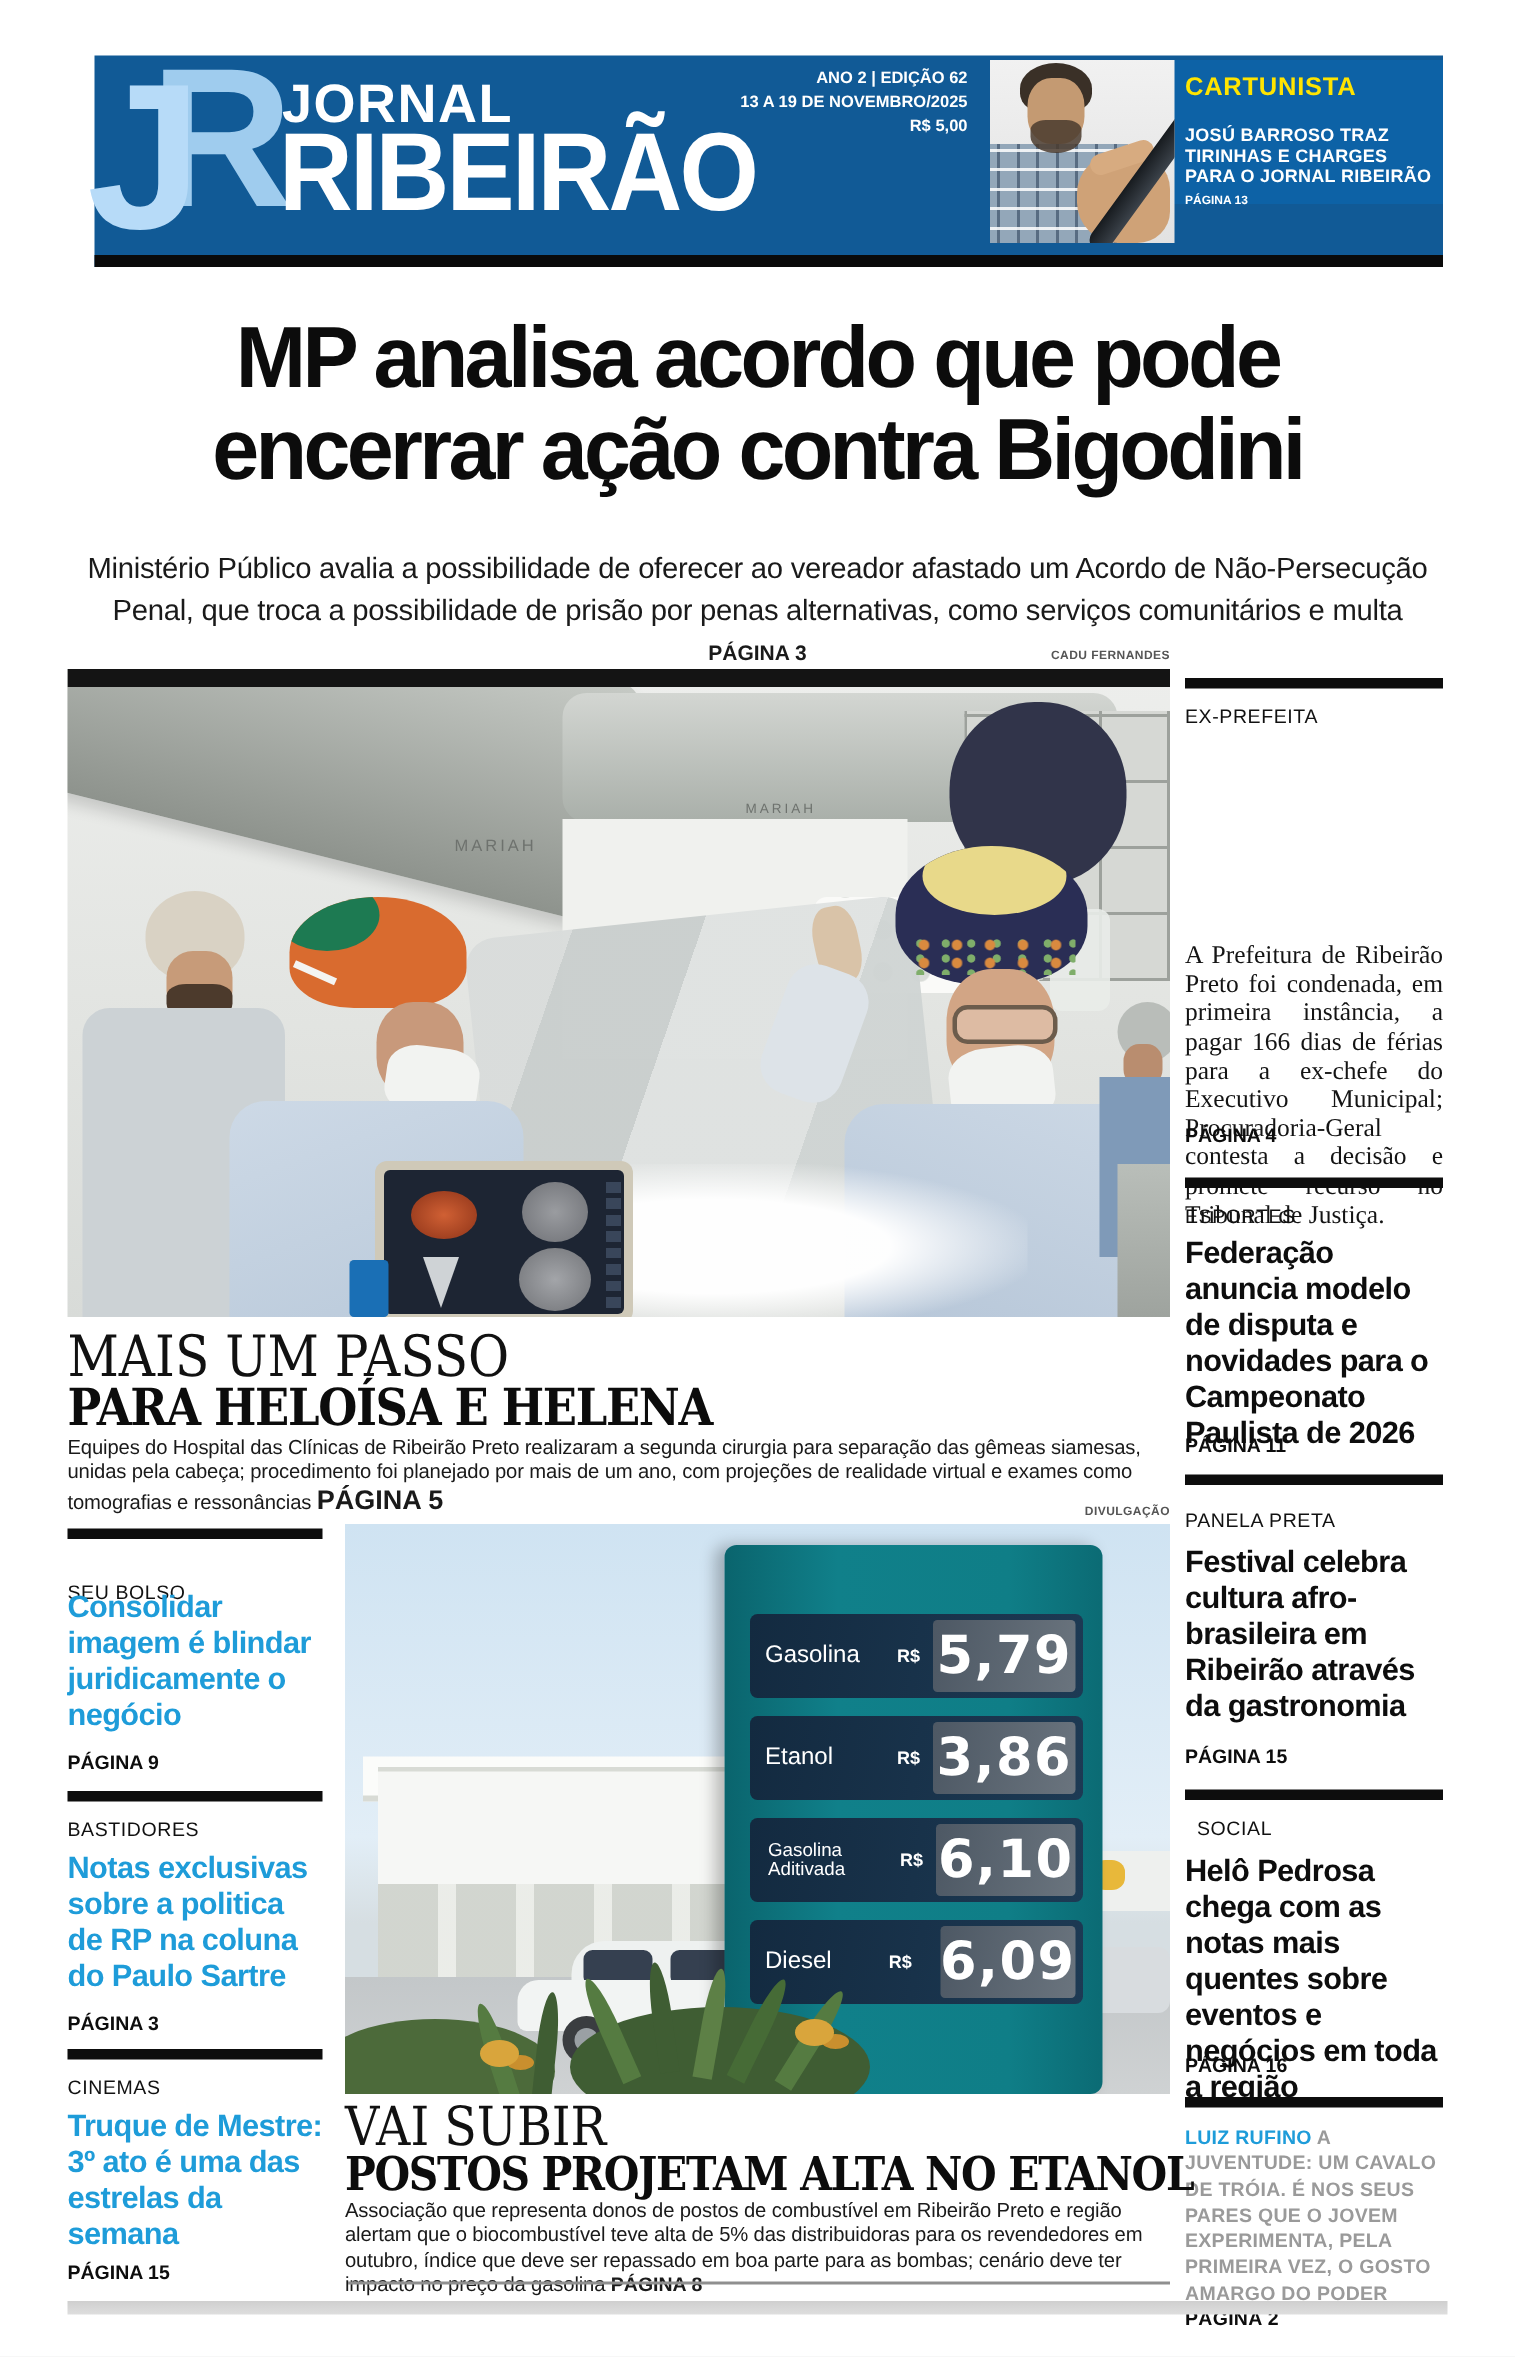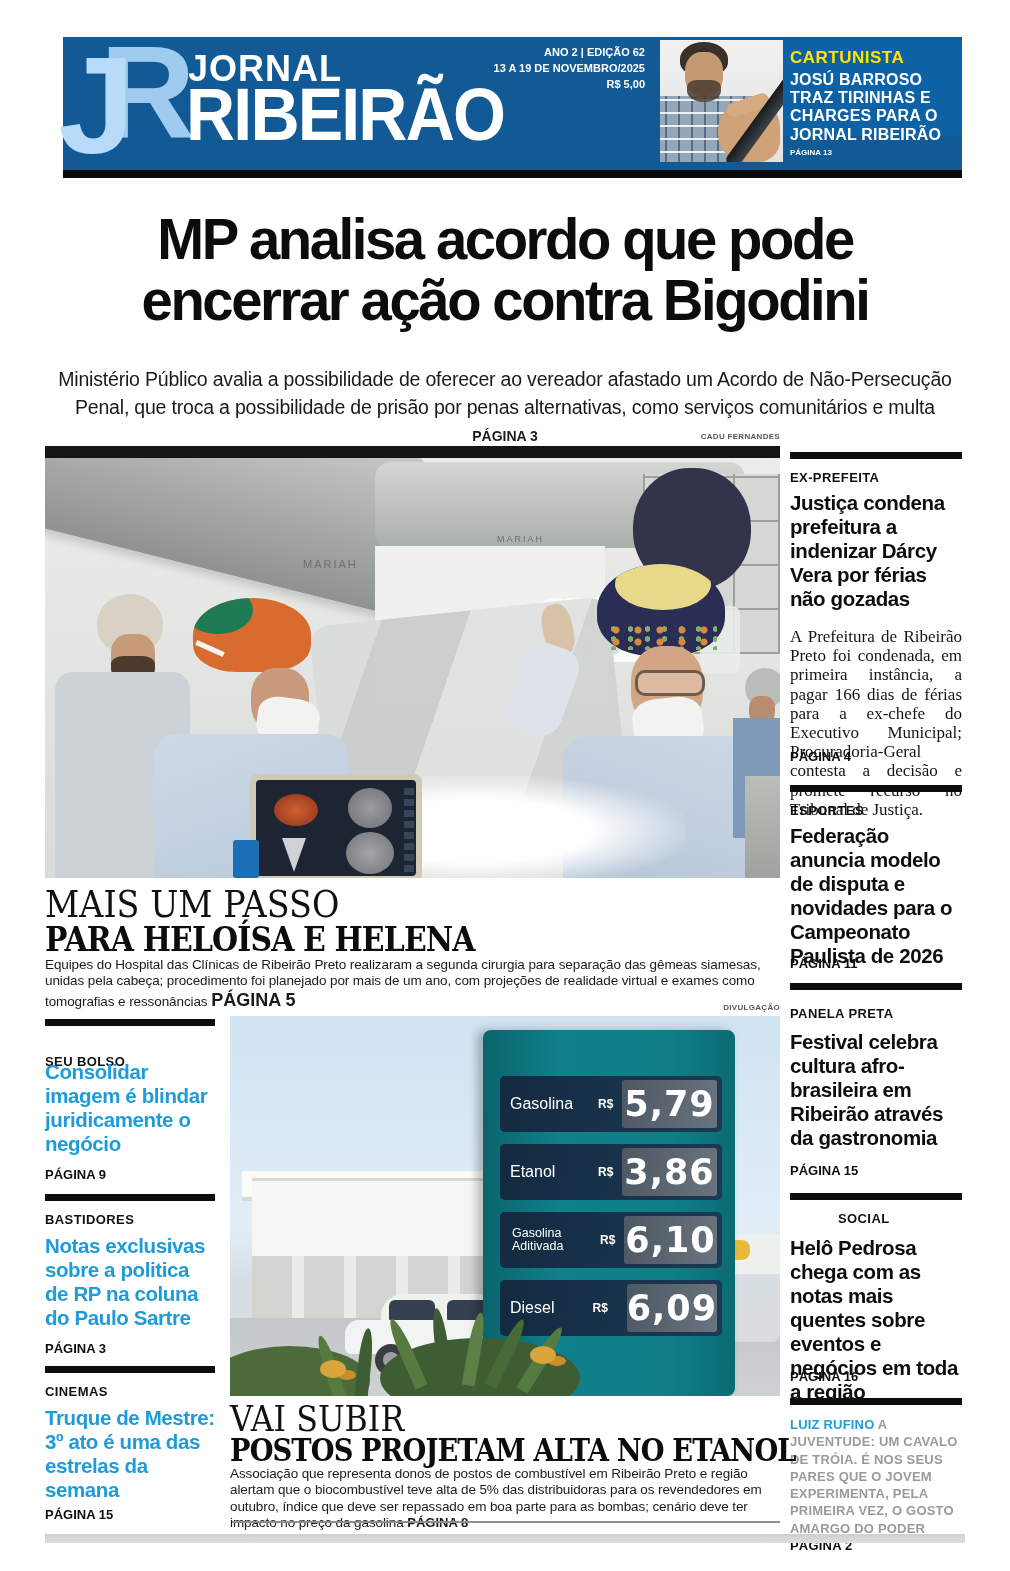--- a/index.html
+++ b/index.html
@@ -11,21 +11,21 @@
   .banner{left:63px;top:37px;width:899px;height:133px;background:#115a96;border-bottom:8px solid #0a0a0a;}
   .jr-r{left:100px;top:26px;font-size:132px;font-weight:900;color:#9fccee;line-height:1;letter-spacing:-4px;z-index:2;}
   .jr-j{left:58px;top:36px;font-size:138px;font-weight:900;color:#b7dbf8;line-height:1;z-index:3;}
   .mast-title1{left:188px;top:48px;font-size:36px;font-weight:900;color:#fff;letter-spacing:1px;z-index:4;}
   .mast-title2{left:186px;top:78px;font-size:74px;font-weight:900;color:#fff;letter-spacing:-2px;line-height:1;z-index:4;
                transform:scaleX(.92);transform-origin:left;}
   .edition{left:420px;top:45px;width:225px;text-align:right;color:#fff;font-size:11px;font-weight:700;line-height:1.45;z-index:4;}
   .promo{left:660px;top:40px;width:302px;height:96px;background:#0d62a6;z-index:4;}
   .promo-text{position:absolute;left:130px;top:8px;width:165px;}
   .promo-kicker{color:#ffe400;font-size:17px;font-weight:800;letter-spacing:.5px;}
-  .promo-title{color:#fff;font-size:16px;font-weight:800;line-height:1.14;margin-top:3px;letter-spacing:.2px;}
+  .promo-title{color:#fff;font-size:12px;font-weight:800;line-height:1.14;margin-top:16px;letter-spacing:.2px;}
   .promo-page{color:#fff;font-size:8px;font-weight:700;margin-top:4px;}
   
   .cartoon{position:absolute;left:0;top:0;width:123px;height:122px;background:linear-gradient(180deg,#f1f1f1,#e2e2e2);overflow:hidden;}
   .c-hair{position:absolute;left:20px;top:2px;width:48px;height:34px;background:#3a3027;border-radius:50% 50% 40% 40%;}
   .c-face{position:absolute;left:25px;top:12px;width:38px;height:44px;background:#c49a72;border-radius:42%;}
   .c-beard{position:absolute;left:27px;top:40px;width:34px;height:22px;background:#4a3b2e;border-radius:30% 30% 50% 50%;opacity:.85;}
   .c-shirt{position:absolute;left:-8px;top:56px;width:100px;height:70px;
            background-color:#93a7b9;
            background-image:repeating-linear-gradient(0deg,rgba(255,255,255,.85) 0 2px,transparent 2px 13px),
                             repeating-linear-gradient(90deg,rgba(40,60,85,.55) 0 2px,transparent 2px 13px);}
@@ -35,21 +35,21 @@
          border-radius:8px;transform:rotate(36deg);transform-origin:center bottom;}
 
   
   .lead-head{left:45px;top:208px;width:920px;text-align:center;font-size:58px;font-weight:900;
              letter-spacing:-2.5px;line-height:1.06;color:#0c0c0c;transform:scaleX(.97);transform-origin:center;}
   .lead-sub{left:55px;top:366px;width:900px;text-align:center;font-size:19.5px;line-height:1.42;color:#1a1a1a;letter-spacing:-.2px;}
   .pg-inline{font-weight:800;font-size:14px;letter-spacing:0;}
 
   
   .rule{height:7px;background:#0d0d0d;}
-  .kicker{font-size:13px;font-weight:700;letter-spacing:.4px;color:#111;}
+  .kicker{font-size:13px;font-weight:400;letter-spacing:.4px;color:#111;}
   .rail-head{font-size:20.5px;font-weight:800;line-height:1.17;letter-spacing:-.4px;color:#0d0d0d;}
   .rail-head.blue{color:#1e9cd9;}
   .rail-body{font-family:"Liberation Serif",serif;font-size:17px;line-height:1.13;text-align:justify;color:#141414;}
   .pg{font-size:13px;font-weight:800;color:#0d0d0d;text-align:left;}
   .credit{font-size:8px;font-weight:700;color:#555;letter-spacing:.3px;text-align:right;}
 
   
   .serif-light{font-family:"DejaVu Serif",serif;font-weight:400;letter-spacing:0;transform:scaleX(.88);transform-origin:left;}
   .serif-slab{font-family:"DejaVu Serif",serif;font-weight:700;letter-spacing:-1px;transform:scaleX(.88);transform-origin:left;}
   .deck{font-size:13.5px;line-height:1.22;color:#1a1a1a;letter-spacing:-.1px;}
@@ -256,36 +256,35 @@
 
   <div class="abs serif-light" style="left:45px;top:882px;font-size:38px;color:#111;">MAIS UM PASSO</div>
   <div class="abs serif-slab" style="left:45px;top:919px;font-size:34px;color:#0c0c0c;">PARA HELOÍSA E HELENA</div>
   <div class="abs deck" style="left:45px;top:957px;width:735px;">
     <span>Equipes do Hospital das Clínicas de Ribeirão Preto realizaram a segunda cirurgia para separação das gêmeas siamesas, unidas pela cabeça; procedimento foi planejado por mais de um ano, com projeções de realidade virtual e exames como tomografias e ressonâncias</span>
     <span class="pg-inline" style="font-size:18px;">PÁGINA 5</span>
   </div>
 
   <div class="abs rule" style="left:790px;top:452px;width:172px;"></div>
   <div class="abs kicker" style="left:790px;top:470px;">EX-PREFEITA</div>
-  <div class="abs rail-head" style="left:790px;top:491px;width:172px;">Justiça condena prefeitura a indenizar Dárcy Vera por férias não gozadas</div>
   <div class="abs rail-body" style="left:790px;top:627px;width:172px;">A Prefeitura de Ribeirão Preto foi condenada, em primeira instância, a pagar 166 dias de férias para a ex-chefe do Executivo Municipal; Procuradoria-Geral contesta a decisão e promete recurso no Tribunal de Justiça.</div>
   <div class="abs pg" style="left:790px;top:749px;width:172px;">PÁGINA 4</div>
 
   <div class="abs rule" style="left:790px;top:785px;width:172px;"></div>
   <div class="abs kicker" style="left:790px;top:803px;">ESPORTES</div>
   <div class="abs rail-head" style="left:790px;top:824px;width:172px;">Federação anuncia modelo de disputa e novidades para o Campeonato Paulista de 2026</div>
   <div class="abs pg" style="left:790px;top:956px;width:172px;">PÁGINA 11</div>
 
   <div class="abs rule" style="left:790px;top:983px;width:172px;"></div>
   <div class="abs kicker" style="left:790px;top:1006px;">PANELA PRETA</div>
   <div class="abs rail-head" style="left:790px;top:1030px;width:172px;">Festival celebra cultura afro-brasileira em Ribeirão através da gastronomia</div>
   <div class="abs pg" style="left:790px;top:1163px;width:172px;">PÁGINA 15</div>
 
   <div class="abs rule" style="left:790px;top:1193px;width:172px;"></div>
-  <div class="abs kicker" style="left:838px;top:1211px;">SOCIAL</div>
+  <div class="abs kicker" style="left:798px;top:1211px;">SOCIAL</div>
   <div class="abs rail-head" style="left:790px;top:1236px;width:172px;">Helô Pedrosa chega com as notas mais quentes sobre eventos e negócios em toda a região</div>
   <div class="abs pg" style="left:790px;top:1369px;width:172px;">PÁGINA 16</div>
 
   <div class="abs rule" style="left:790px;top:1398px;width:172px;"></div>
   <div class="abs opinion" style="left:790px;top:1416px;width:176px;">
     <span class="author">LUIZ RUFINO</span><span> A JUVENTUDE: UM CAVALO DE TRÓIA. É NOS SEUS PARES QUE O JOVEM EXPERIMENTA, PELA PRIMEIRA VEZ, O GOSTO AMARGO DO PODER</span>
     <div style="color:#0d0d0d;">PÁGINA 2</div>
   </div>
 
   <div class="abs rule" style="left:45px;top:1019px;width:170px;"></div>

